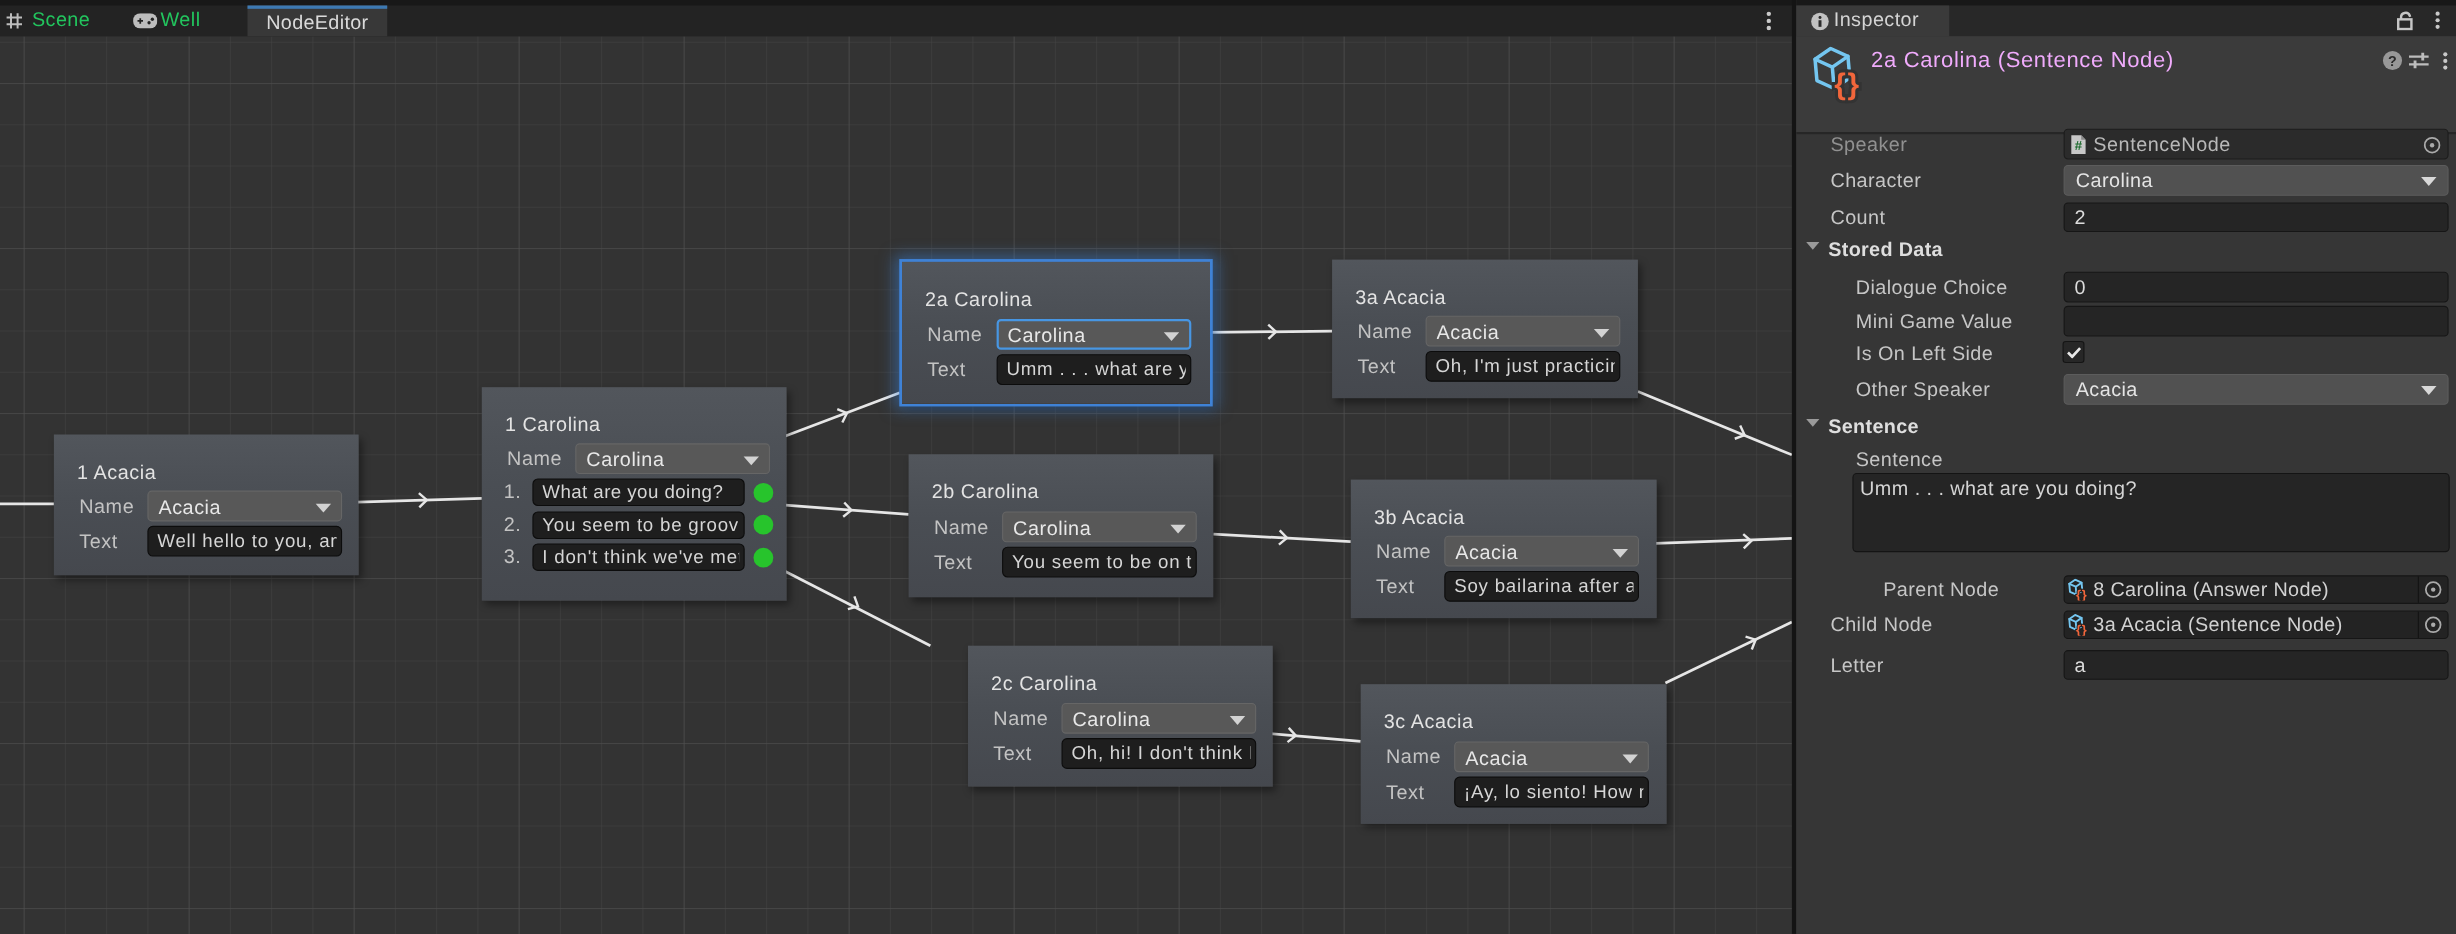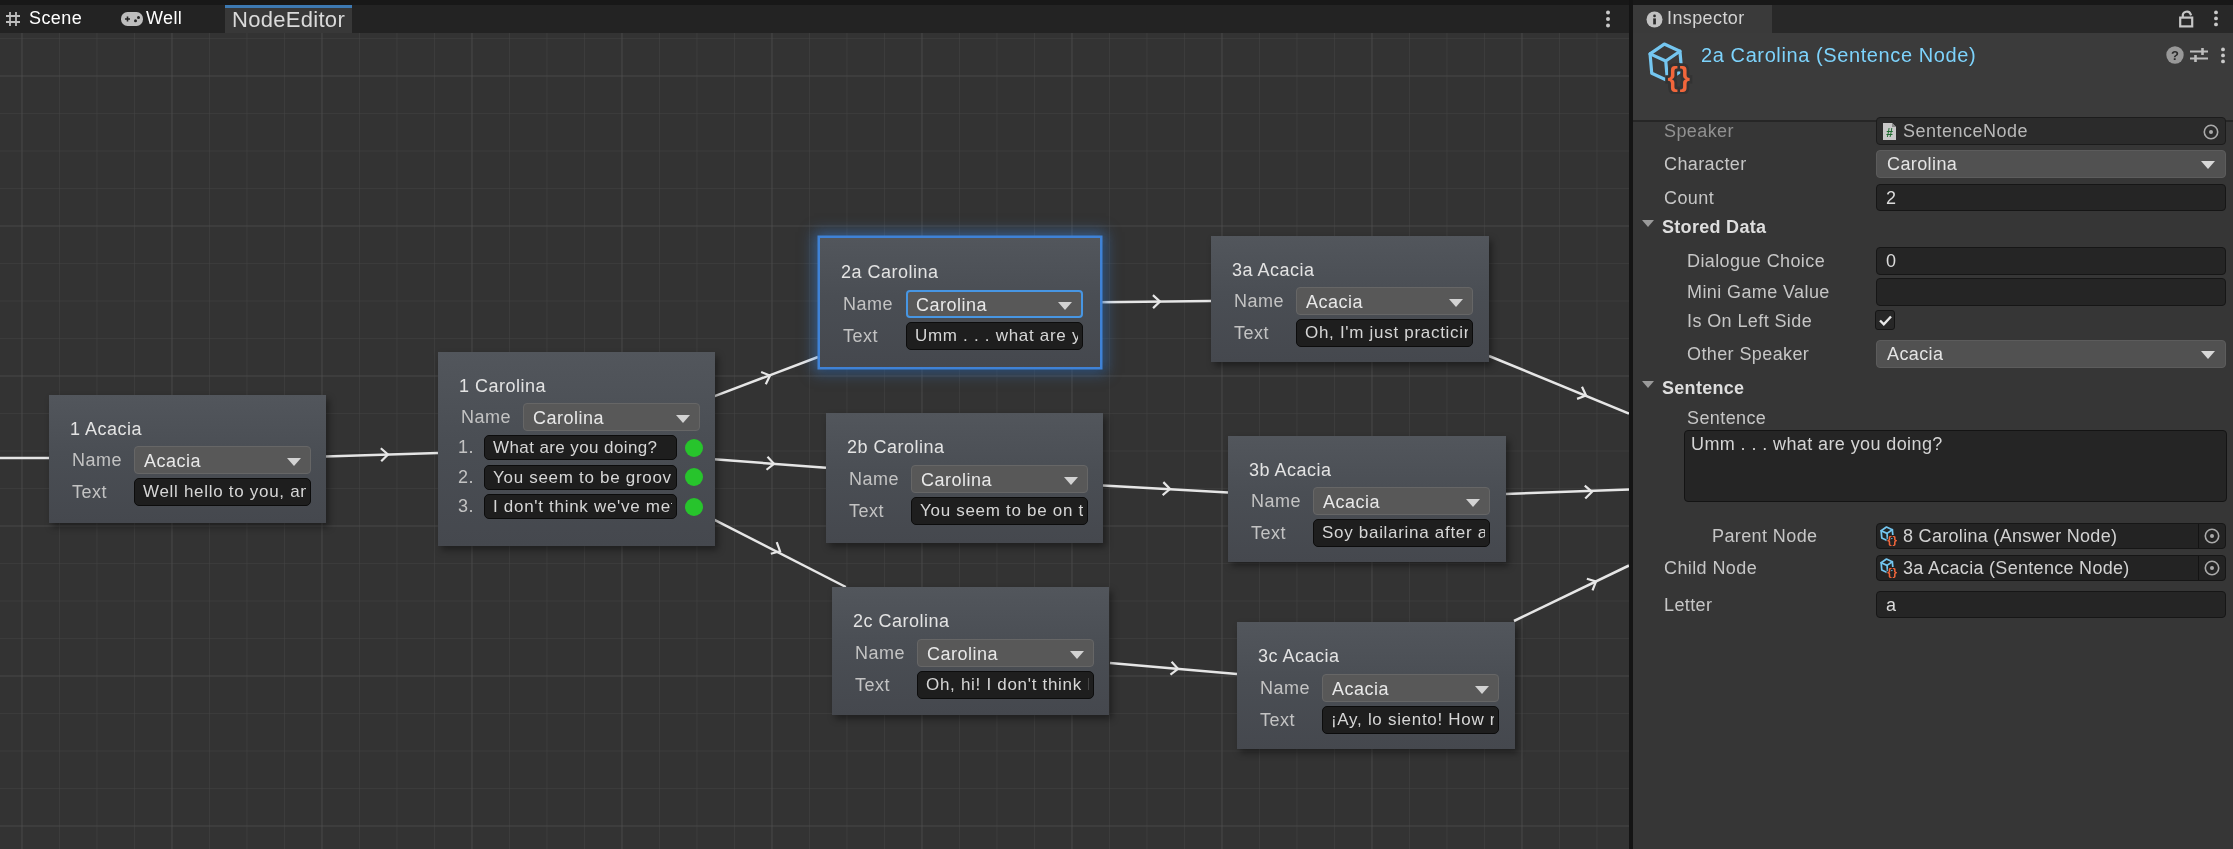--- a/index.html
+++ b/index.html
@@ -2,24 +2,24 @@
 <html><head>
 <meta charset="utf-8">
 <style>
 html,body{margin:0;padding:0;background:#333333;}
 #page{position:relative;width:2233px;height:849px;overflow:hidden;
   font-family:"Liberation Sans",sans-serif;-webkit-font-smoothing:antialiased;}
 .abs{position:absolute;}
 
 #topbar{position:absolute;left:0;top:0;width:2233px;height:33px;background:#232323;}
 #topbar .darkstrip{position:absolute;left:0;top:0;width:2233px;height:5px;background:#181818;}
-.tabtxt{position:absolute;top:0;height:33px;line-height:36px;font-size:18px;letter-spacing:0.4px;color:#ffffff;}
+.tabtxt{position:absolute;top:0;height:33px;line-height:36px;font-size:18px;letter-spacing:0.4px;color:#22c55e;}
 #netab{position:absolute;left:225px;top:5px;width:127px;height:28px;background:#383838;}
 #netab .blue{position:absolute;left:0;top:0;width:127px;height:3px;background:#3d79b2;}
-#netab .t{position:absolute;left:0;top:0;width:127px;text-align:center;height:28px;line-height:30px;font-size:22px;letter-spacing:0.3px;color:#dadada;}
+#netab .t{position:absolute;left:0;top:0;width:127px;text-align:center;height:28px;line-height:30px;font-size:18px;letter-spacing:0.3px;color:#dadada;}
 
 .node{position:absolute;width:277px;height:128px;border-radius:0;
   background:linear-gradient(180deg,#52565c 0%,#4a4e54 45%,#45484e 100%);
   box-shadow:3px 4px 7px rgba(0,0,0,0.4);}
 .node .ntitle{position:absolute;left:21px;top:24px;font-size:18px;letter-spacing:0.5px;color:#e3e3e3;}
 .nlabel{position:absolute;left:23px;font-size:18px;letter-spacing:0.5px;color:#c3c3c3;}
 .dd{position:absolute;left:85px;width:177px;height:28px;background:#585858;border-radius:4px;
   box-sizing:border-box;border:1px solid #666666;}
 .dd .dt{position:absolute;left:9px;top:0;height:26px;line-height:28px;font-size:18px;letter-spacing:0.5px;color:#e8e8e8;white-space:nowrap;overflow:hidden;}
 .dd .ar{position:absolute;right:9px;top:11px;width:0;height:0;border-left:7px solid transparent;
@@ -158,21 +158,21 @@
   <div class="nlabel" style="top:52px;height:28px;line-height:28px;">Name</div>
   <div class="dd" style="top:52px;">
         <div class="dt">Carolina</div>
         <div class="ar"></div>
       </div>
   <div class="nlabel" style="top:84px;height:28px;line-height:28px;">Text</div>
   <div class="tf" style="top:84px;">
         <div class="tt">You seem to be on top of the world!</div>
       </div>
 </div>
-<div class="node" style="left:832px;top:587px;">
+<div class="node" style="left:880px;top:587px;">
   <div class="ntitle">2c Carolina</div>
   <div class="nlabel" style="top:52px;height:28px;line-height:28px;">Name</div>
   <div class="dd" style="top:52px;">
         <div class="dt">Carolina</div>
         <div class="ar"></div>
       </div>
   <div class="nlabel" style="top:84px;height:28px;line-height:28px;">Text</div>
   <div class="tf" style="top:84px;">
         <div class="tt">Oh, hi! I don't think I know</div>
       </div>
@@ -260,21 +260,21 @@
         <circle cx="4" cy="14.4" r="1.9" fill="#c9c9c9"></circle>
 </svg>
 <div id="ihead"></div>
 <svg class="abs" style="left:14px;top:42px;" width="58" height="52" viewBox="0 0 58 52">
   <g transform="rotate(-5 19 22)" fill="none" stroke="#74c6f0" stroke-width="3.2" stroke-linejoin="round" stroke-linecap="round">
     <path d="M19 2 L4 10.5 L4 30 L19 38.5 L34 30 L34 10.5 Z"></path>
     <path d="M4 10.5 L19 19 L34 10.5 M19 19 L19 38.5"></path>
   </g>
   <text x="20.5" y="43.5" font-family="Liberation Sans" font-weight="bold" font-size="27px" fill="#f2663b" stroke="#333333" stroke-width="5.5" paint-order="stroke" letter-spacing="1.5">{}</text>
 </svg>
-<div class="abs" style="left:68px;top:44px;font-size:20px;letter-spacing:0.6px;color:#7dd3fc;">2a Carolina (Sentence Node)</div>
+<div class="abs" style="left:68px;top:44px;font-size:20px;letter-spacing:0.6px;color:#f0abfc;">2a Carolina (Sentence Node)</div>
 <svg class="abs" style="left:533px;top:46px;" width="18" height="18" viewBox="0 0 18 18">
   <circle cx="9" cy="9" r="8.7" fill="#989898"></circle>
   <text x="9" y="13.6" text-anchor="middle" font-family="Liberation Sans" font-weight="bold" font-size="13px" fill="#2a2a2a">?</text>
 </svg>
 <svg class="abs" style="left:557px;top:47px;" width="18" height="16" viewBox="0 0 18 16">
   <path d="M0 4.5 H18 M0 11.5 H18" stroke="#bdbdbd" stroke-width="2"></path>
   <path d="M12.5 1 V8 M5.5 8 V15" stroke="#bdbdbd" stroke-width="2.6"></path>
 </svg>
 <svg class="abs" style="left:586px;top:47px;" width="8" height="17" viewBox="0 0 8 17">
   <circle cx="4" cy="2.4" r="1.9" fill="#c9c9c9"></circle>

